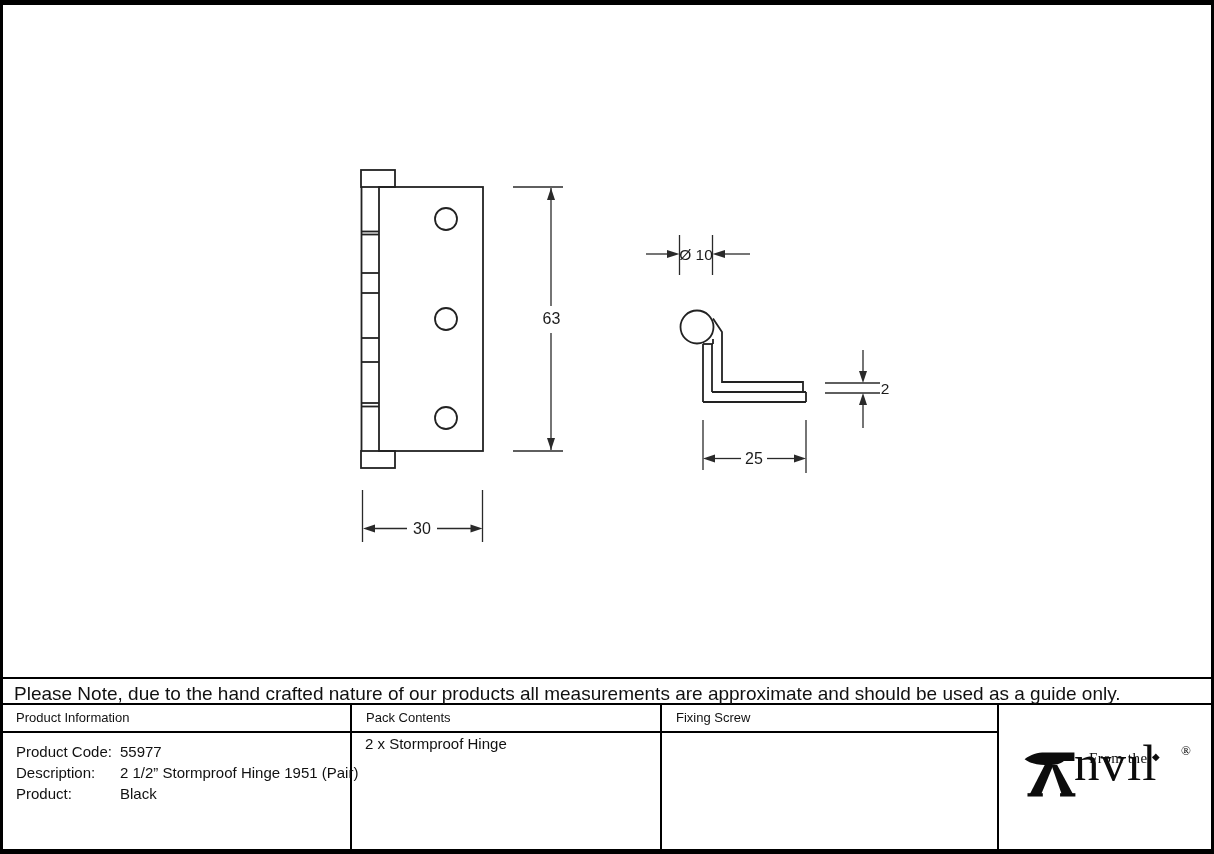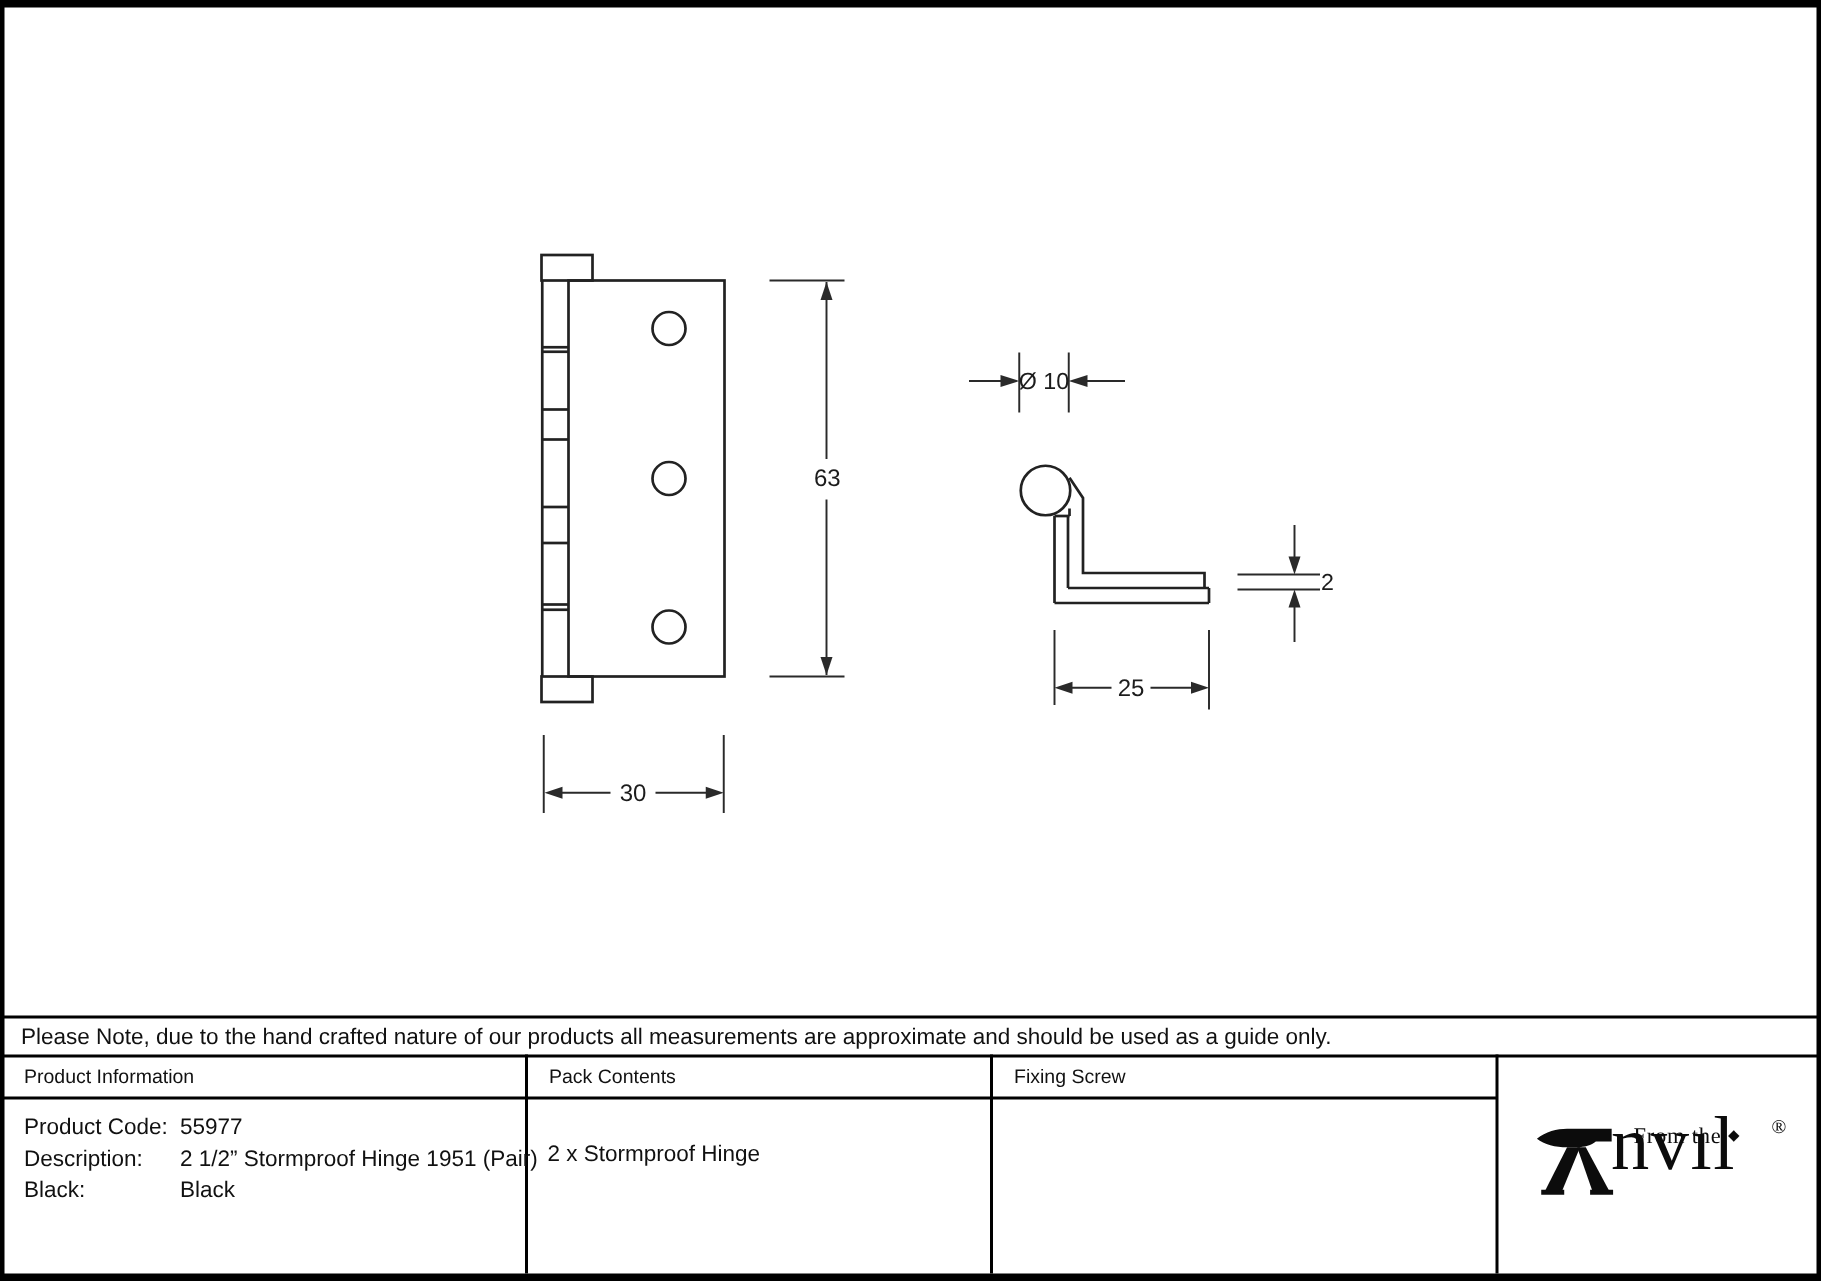--- a/index.html
+++ b/index.html
@@ -2,25 +2,25 @@
 <html><head>
 <meta charset="utf-8">
 <style>
   html,body{margin:0;padding:0;background:#ffffff;}
   .page{
     position:relative;width:1214px;height:854px;background:#ffffff;
     font-family:"Liberation Sans", sans-serif;color:#1a1a1a;overflow:hidden;
   }
   .bline{position:absolute;background:#000;}
   .txt{position:absolute;white-space:nowrap;}
-  .note-text{left:14px;top:683px;font-size:15px;color:#111;}
+  .note-text{left:14px;top:683px;font-size:19px;color:#111;}
   .hdr{font-size:13px;color:#111;}
   .cellblock{position:absolute;font-size:15px;color:#111;line-height:21px;}
   .info-grid{left:16px;top:741px;display:grid;grid-template-columns:104px auto;column-gap:0;}
-  .pack-val{left:365px;top:759px;}
+  .pack-val{left:365px;top:733px;}
   
   .logo-box{position:absolute;left:1023px;top:747px;width:172px;height:56px;}
   .logo-anvil-a{position:absolute;left:0;top:4px;width:54px;height:46px;}
   .logo-tail{
     position:absolute;left:51px;top:-9px;font-family:"Liberation Serif", serif;
     font-size:51px;line-height:1;color:#0c0c0c;letter-spacing:1px;font-weight:500;
   }
   .logo-fromthe{
     position:absolute;left:66px;top:3px;font-family:"Liberation Serif", serif;
     font-size:15px;color:#0c0c0c;letter-spacing:.5px;
@@ -142,21 +142,21 @@
 
   <div class="txt hdr" style="left:16px;top:710px;">Product Information</div>
   <div class="txt hdr" style="left:366px;top:710px;">Pack Contents</div>
   <div class="txt hdr" style="left:676px;top:710px;text-align:right;">Fixing Screw</div>
 
   <div class="cellblock info-grid">
     <span>Product Code:</span>
     <span>55977</span>
     <span>Description:</span>
     <span>2 1/2” Stormproof Hinge 1951 (Pair)</span>
-    <span>Black:</span>
+    <span>Product:</span>
     <span>Black</span>
   </div>
 
   <div class="cellblock pack-val">2 x Stormproof Hinge</div>
 
   <div class="cellblock" style="left:676px;top:741px;"></div>
 
   <div class="logo-box">
     <svg class="logo-anvil-a" viewBox="0 0 110 96">
       <g fill="#0c0c0c">

